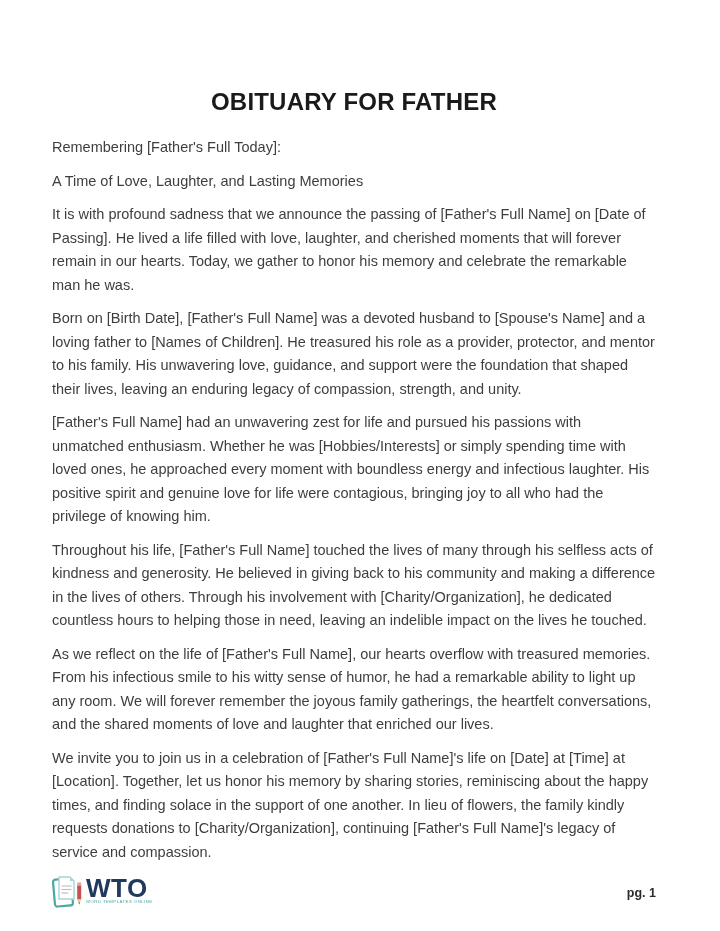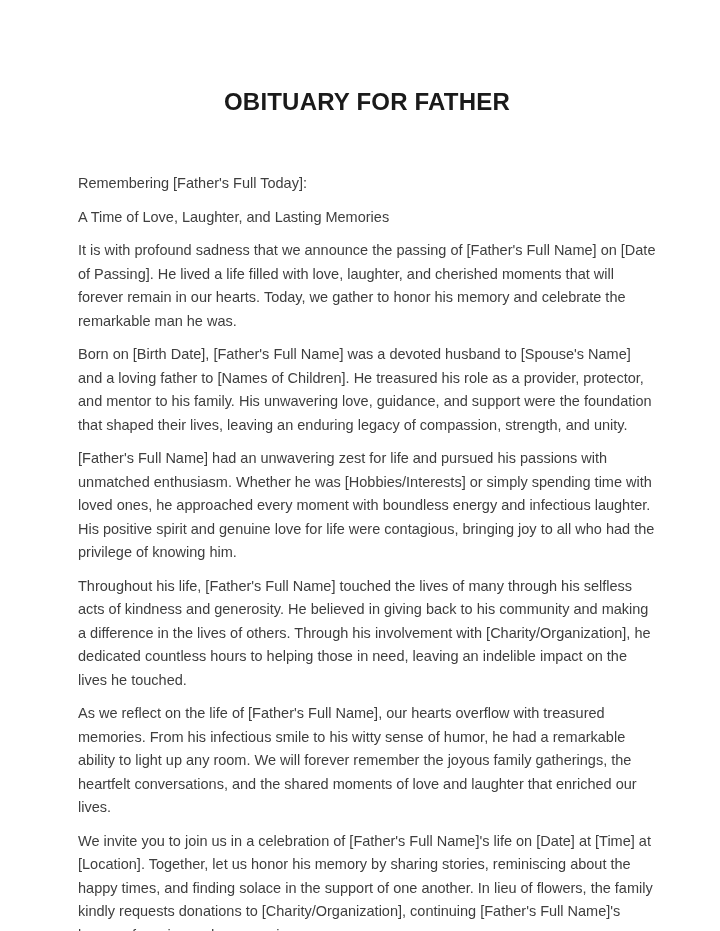--- a/index.html
+++ b/index.html
@@ -14,24 +14,23 @@
   *{box-sizing:border-box;}
   html,body{margin:0;padding:0;}
   body{
     width:720px;height:931px;
     background:var(--page-bg);
     font-family:"Liberation Sans", sans-serif;
     -webkit-font-smoothing:antialiased;
   }
   .page{
     width:720px;height:931px;
-    padding:88px 64px 21px 78px;
+    padding:88px 64px 21px 52px;
     display:flex;flex-direction:column;
     background:var(--page-bg);
-    gap:36px;
   }
   h1.doc-title{
     margin:0 0 20px 0;
     text-align:center;
     font-size:24px;
     line-height:28px;
     font-weight:700;
     color:var(--title);
     letter-spacing:0.2px;
   }

